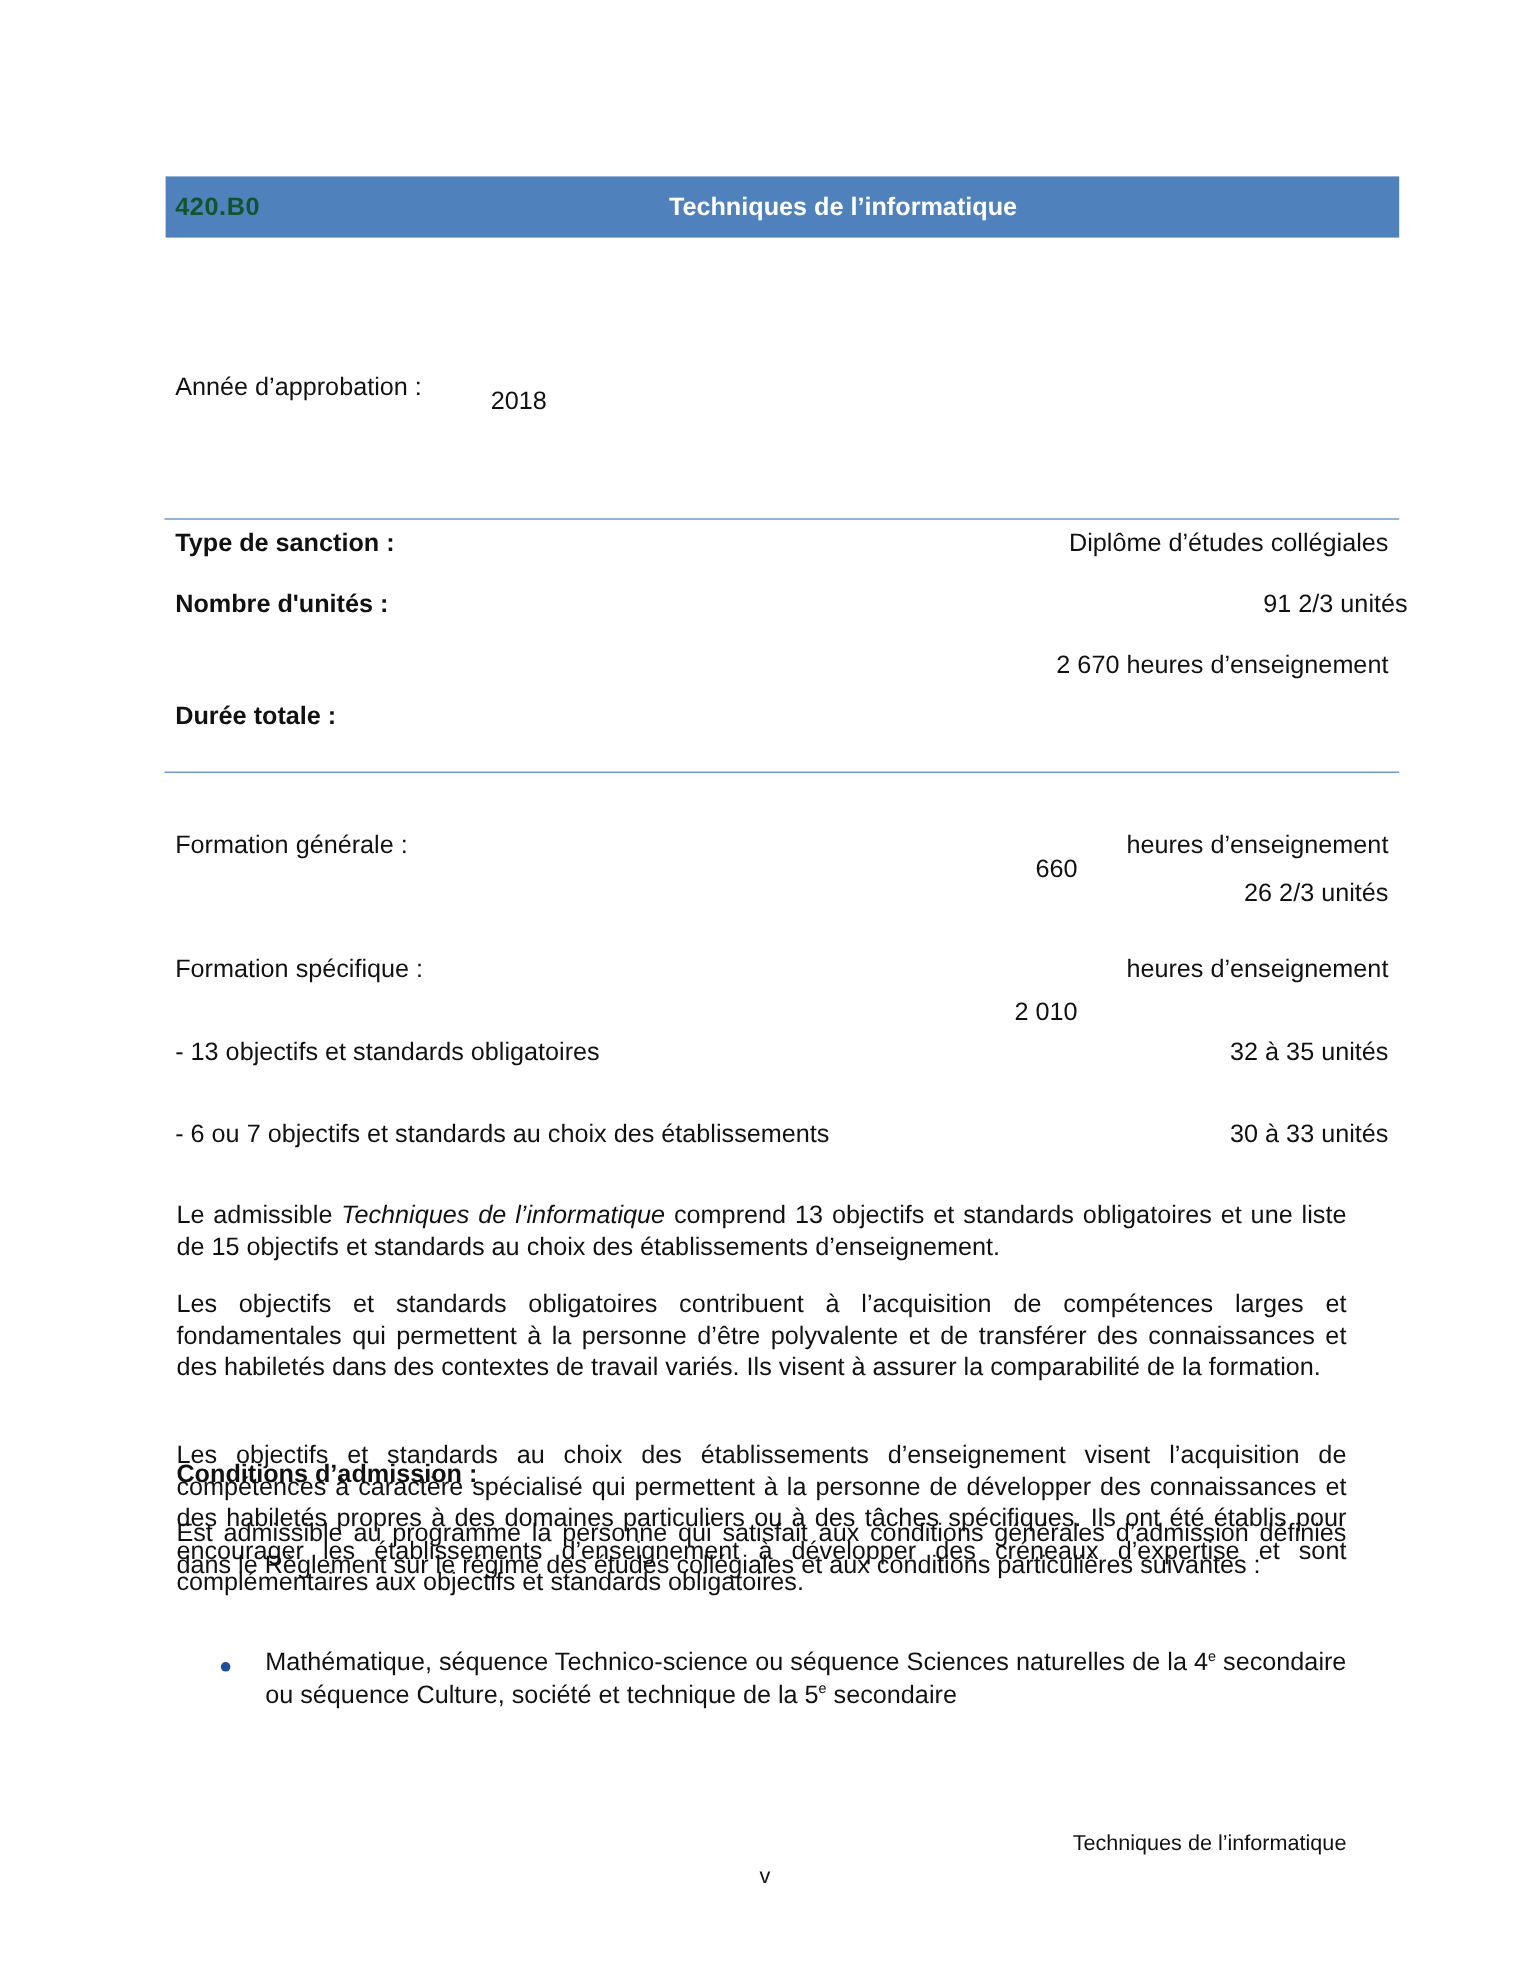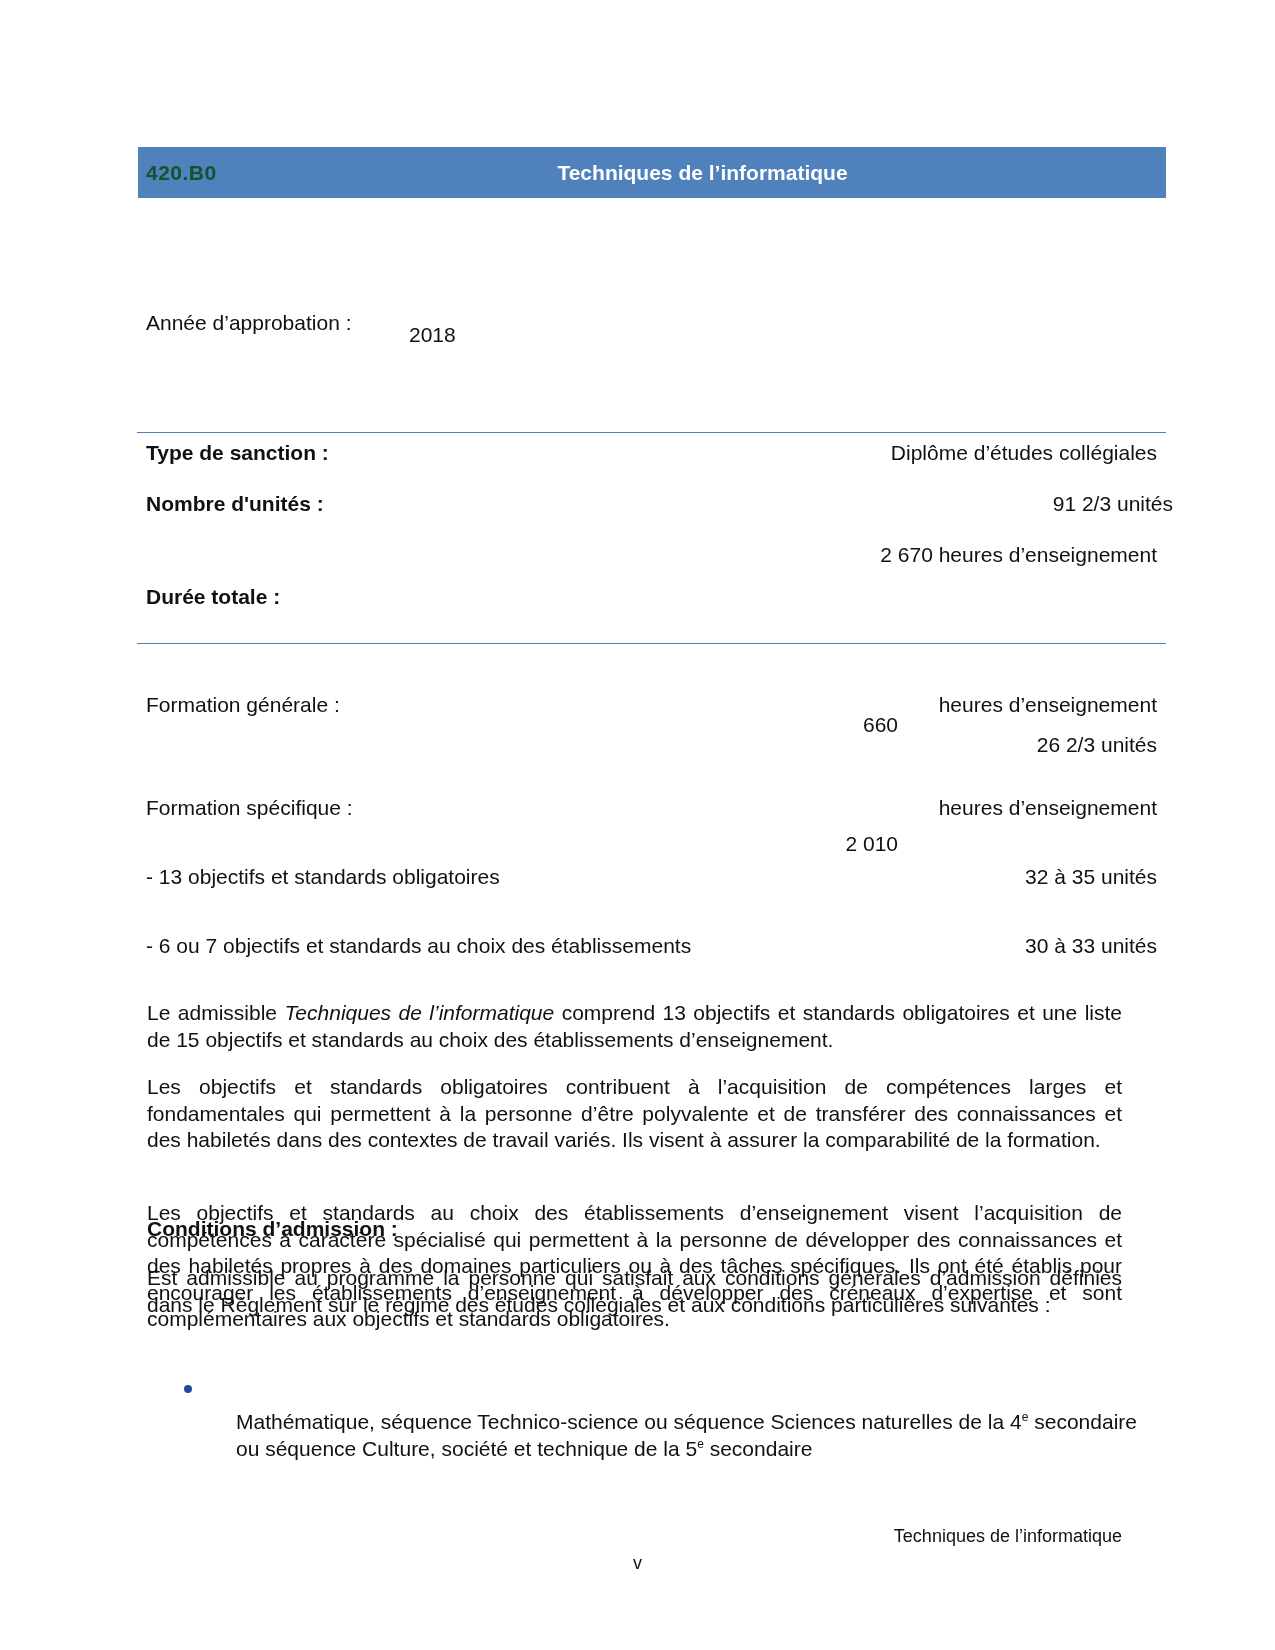--- a/index.html
+++ b/index.html
@@ -10,21 +10,21 @@
   .header-code { left: 146px; top: 161px; font-size: 21px; font-weight: bold; color: #14532d; letter-spacing: 0.5px; }
   .header-title { left: 0; width: 1275px; top: 161px; text-align: center; font-size: 21px; font-weight: bold; color: #fff; padding-left: 130px; box-sizing: border-box; }
   .txt { font-size: 21px; line-height: 26px; white-space: nowrap; }
   .right { text-align: center; }
   .bold { font-weight: bold; }
   .rule { left: 137px; width: 1029px; height: 0; border-top: 1.5px solid #4f81bd; }
   .para { left: 147px; width: 975px; font-size: 21px; line-height: 26.5px; text-align: justify; }
   .para em { font-style: italic; }
   .section-heading { left: 147px; font-size: 21px; font-weight: bold; }
   .bullet-dot { left: 184px; width: 8px; height: 8px; border-radius: 50%; background: #1f4e99; }
-  .bullet-text { left: 236px; width: 901px; font-size: 21px; line-height: 26.5px; text-align: justify; margin-top: 36px; }
+  .bullet-text { left: 221px; width: 901px; font-size: 21px; line-height: 26.5px; text-align: justify; }
   sup { font-size: 12px; line-height: 0; vertical-align: super; }
   .footer-title { right: 153px; top: 1526px; font-size: 18px; }
   .page-num { left: 0; width: 1275px; text-align: center; top: 1553px; font-size: 18px; }
 </style>
 </head>
 <body>
 
 <div class="abs header-bar"></div>
 <div class="abs header-code">420.B0</div>
 <div class="abs header-title">Techniques de l’informatique</div>

